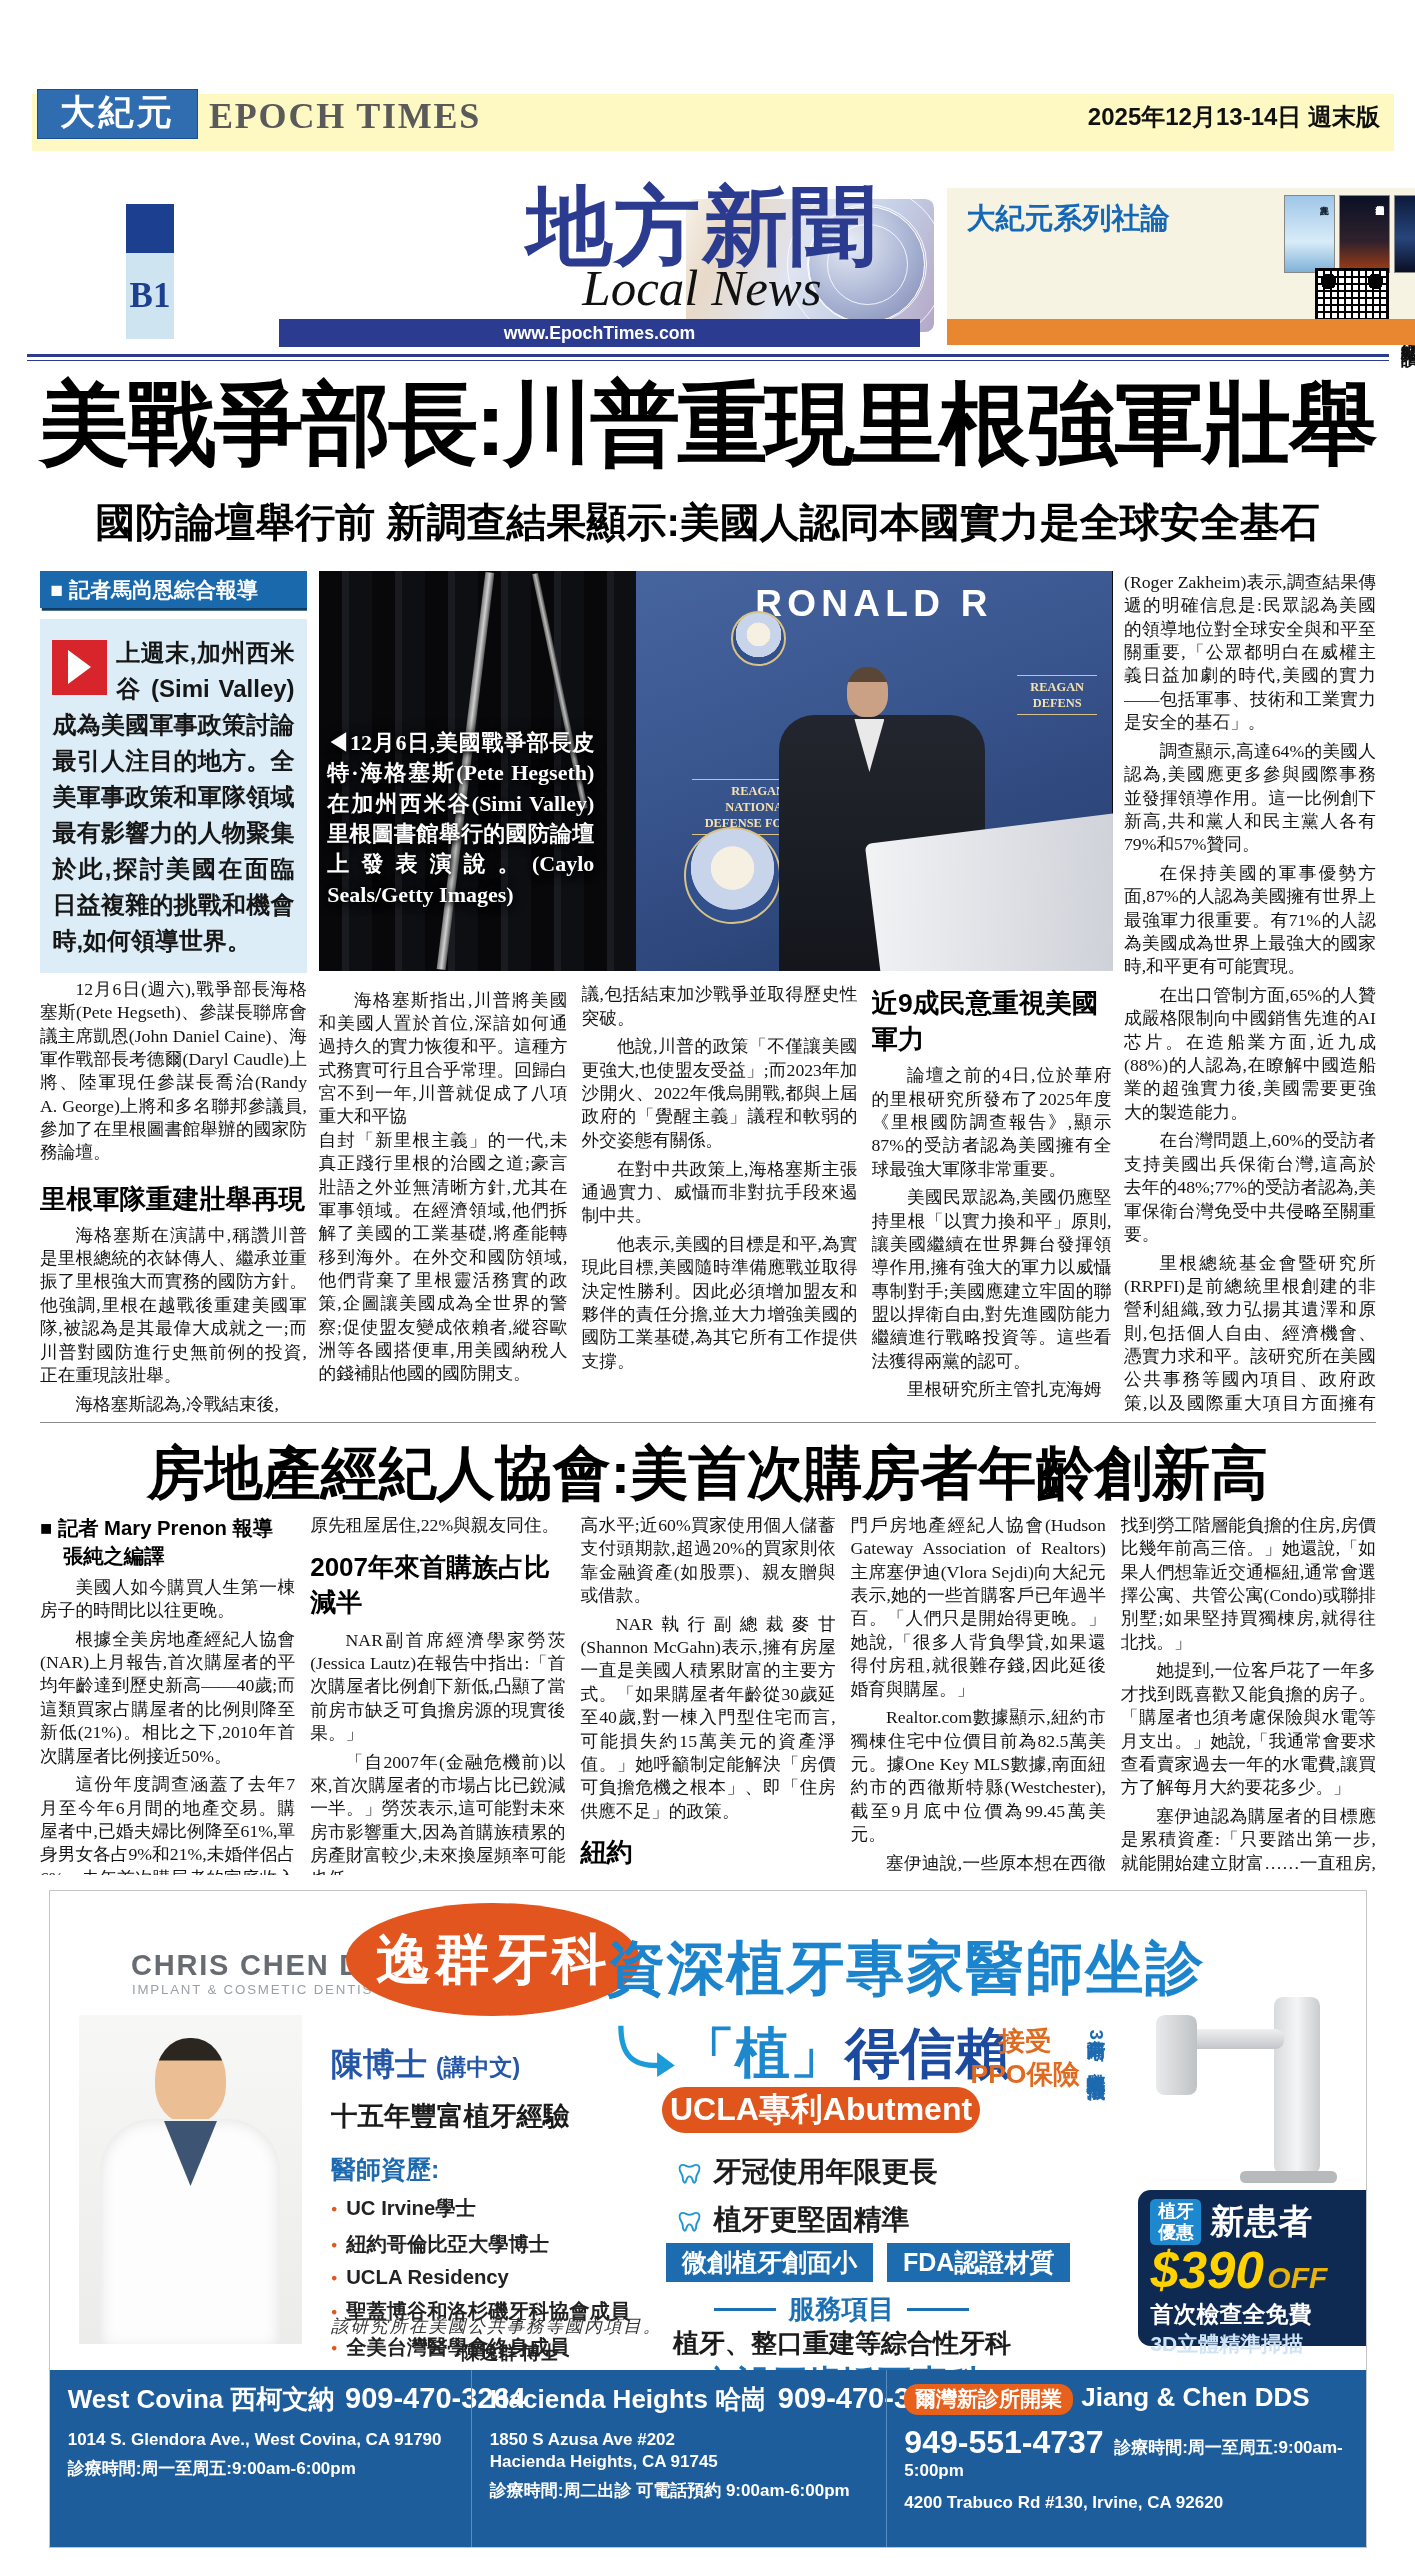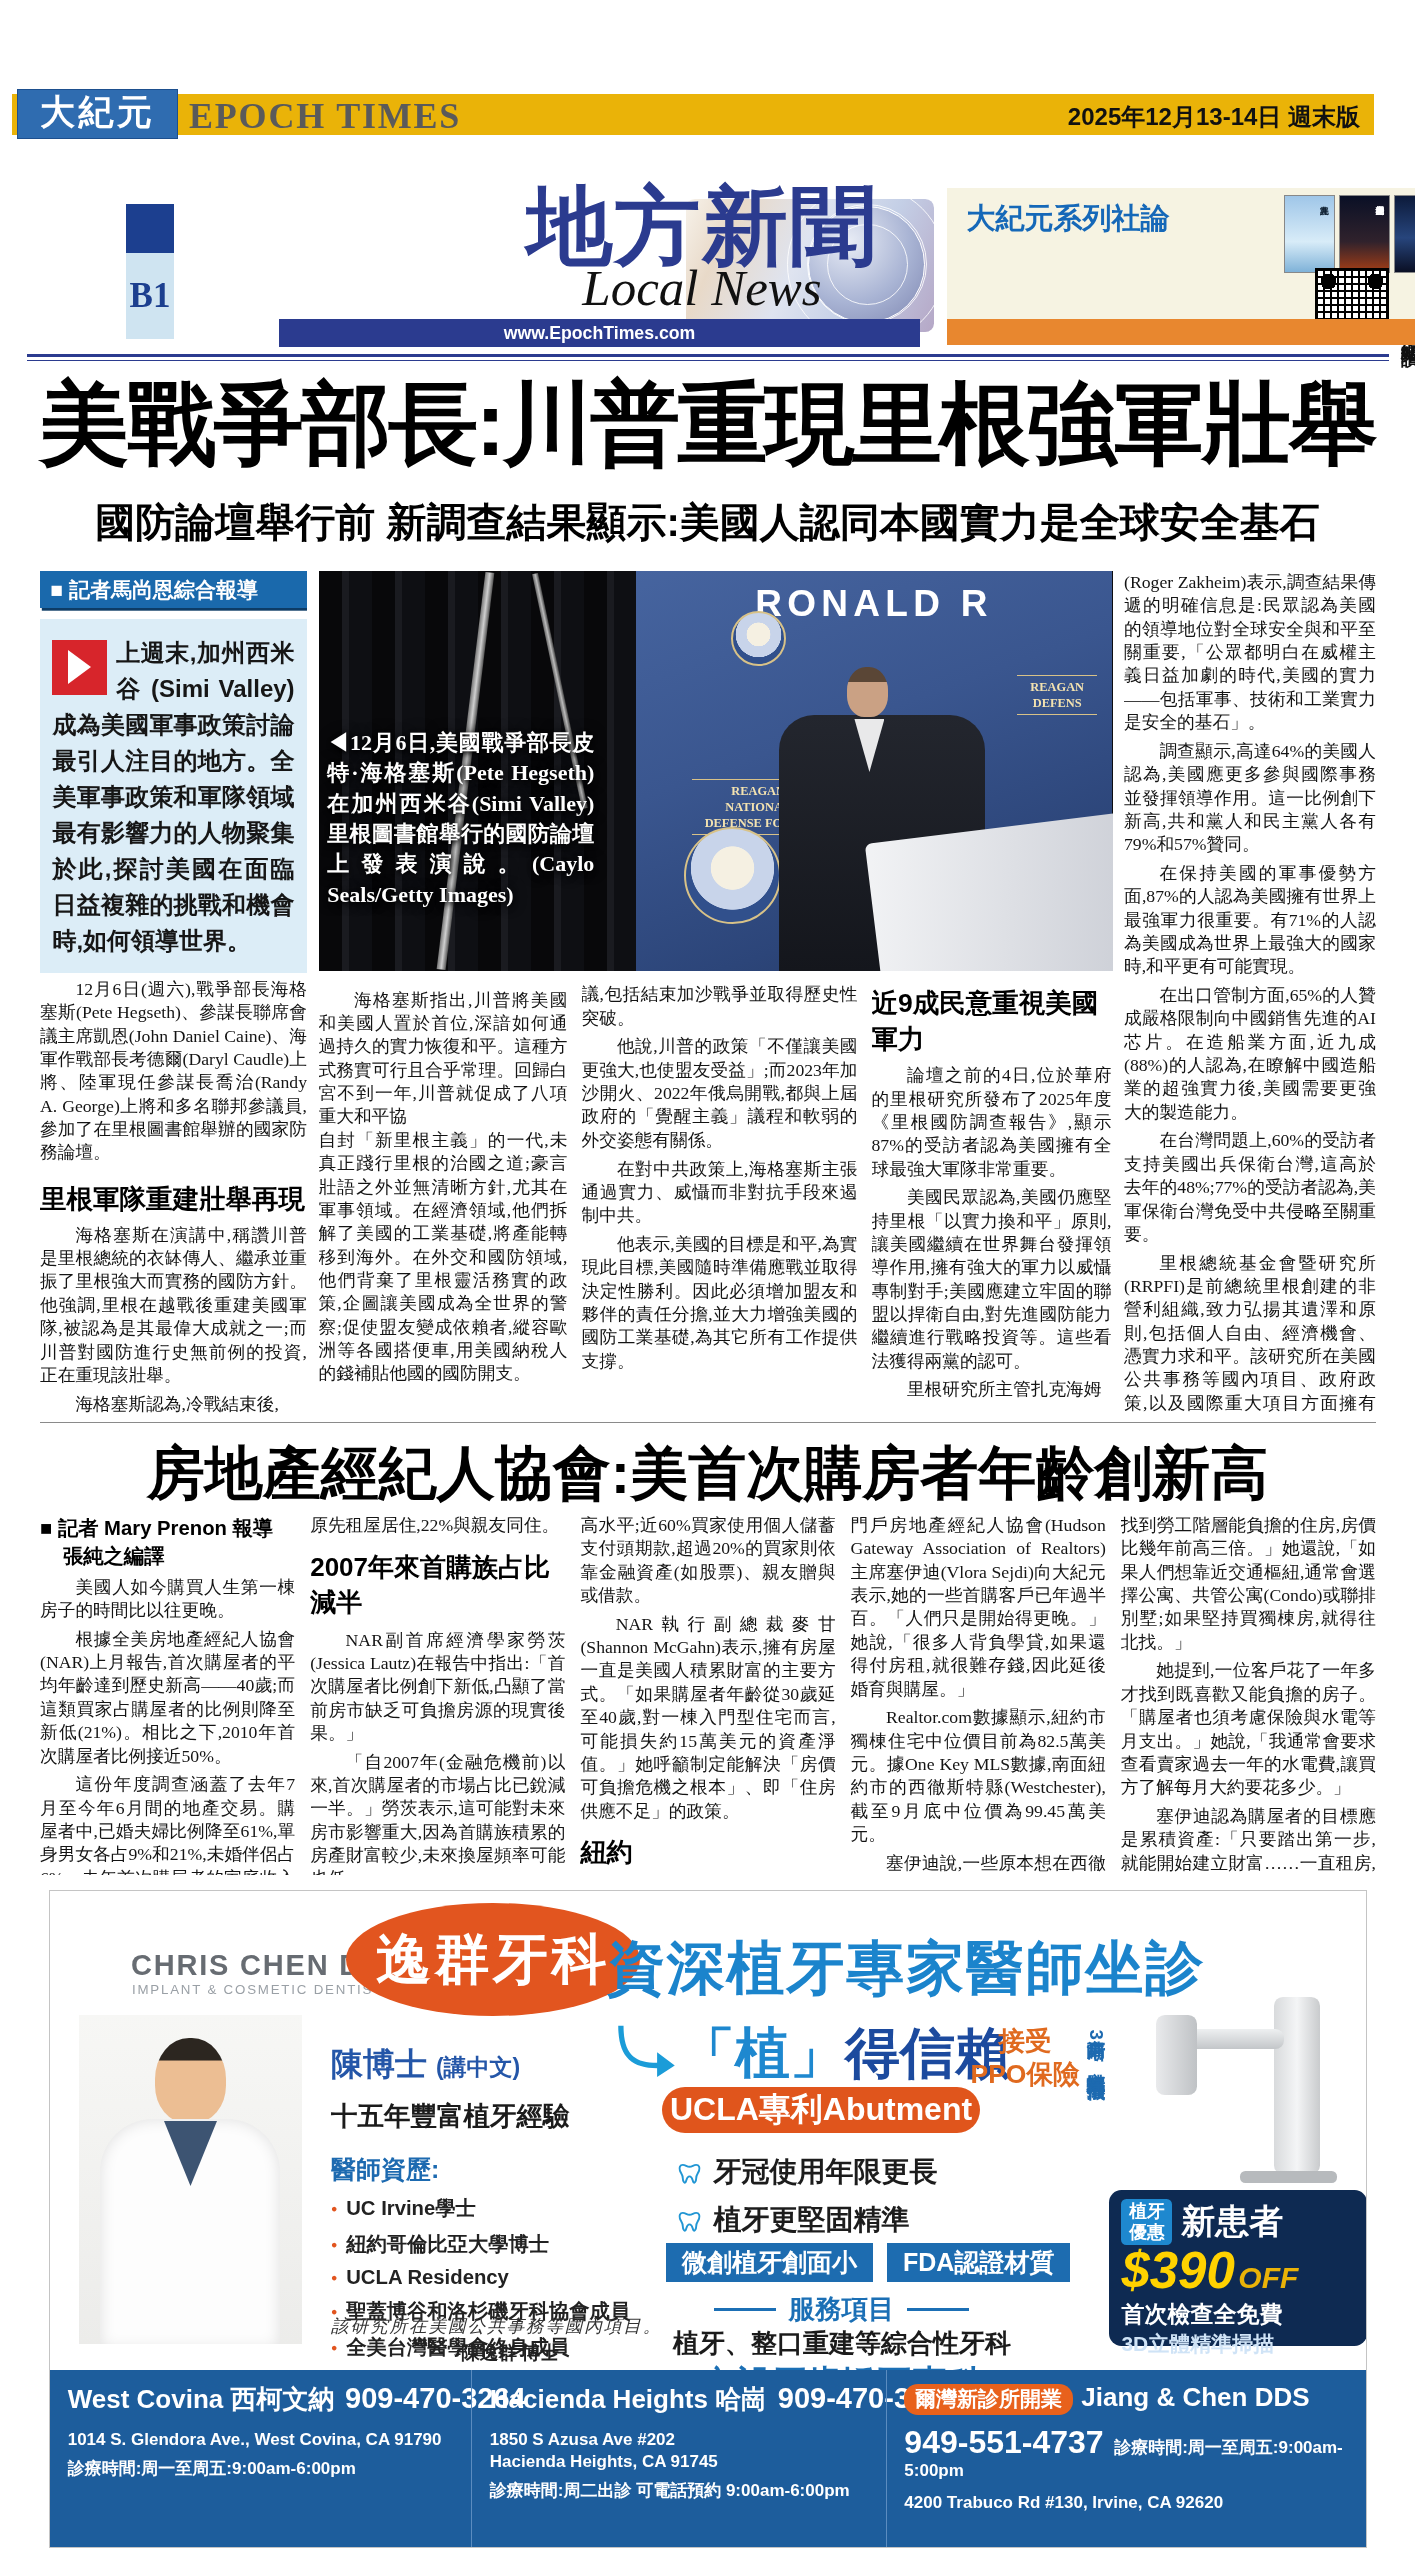--- a/index.html
+++ b/index.html
@@ -3,21 +3,21 @@
 <meta charset="utf-8">
 <style>
   * { margin:0; padding:0; box-sizing:border-box; }
   html,body { background:#e9e9e9; }
   body { font-family:"Liberation Serif","DejaVu Serif",serif; }
   #page { position:relative; width:1415px; height:2576px; background:#ffffff; margin:0 auto; overflow:hidden; }
   .abs { position:absolute; }
   .sans { font-family:"Liberation Sans","DejaVu Sans",sans-serif; }
 
   
-  .masthead { top:94px; left:12px; width:1362px; height:41px; background:#eab308; }
+  .masthead { top:94px; left:32px; width:1362px; height:57px; background:#fef9c3; }
   .logo-box { left:5.3px; top:-5.3px; width:161px; height:50px; background:#2f6cb0; border:1.8px solid #1d4f8e;
               color:#fff; font-weight:bold; font-size:35px; text-align:center; line-height:46px; letter-spacing:3.5px; }
   .epoch { left:177px; top:0.9px; font-size:36px; color:#5a5a5a; font-weight:600; letter-spacing:1.8px; font-family:"Liberation Serif",serif; }
   .m-date { right:14px; top:7px; font-size:24px; font-weight:bold; color:#111; font-family:"Liberation Sans",sans-serif; }
 
   
   .banner { top:188px; left:115px; width:1225px; height:159px; }
   .b1-badge { left:11px; top:16px; width:48px; height:134px; }
   .b1-top { width:100%; height:49px; background:#1c3f8f; }
   .b1-bot { width:100%; height:86px; background:#cfe4f1; color:#1c3f8f; font-weight:bold; font-size:35px;
@@ -161,21 +161,21 @@
   .svc-1 { left:584px; top:435px; width:416px; text-align:center; font-size:26px; font-weight:900; color:#1b1b1b; font-family:"Liberation Sans",sans-serif; }
   .svc-2 { left:584px; top:469px; width:416px; text-align:center; font-size:35px; font-weight:900; color:#1b6fb5; font-family:"Liberation Sans",sans-serif; }
 
   .scan-label { left:1033px; top:133px; writing-mode:vertical-rl; font-size:18.6px; font-weight:900; color:#1d6ab0;
       letter-spacing:1.8px; height:203px; font-family:"Liberation Sans",sans-serif; }
   .scanner { left:1084px; top:106px; width:212px; height:186px; }
   .scan-col { position:absolute; right:26.5px; top:0; width:46px; height:177px; background:linear-gradient(90deg,#d8dadc,#f4f5f6,#c9cbcd); border-radius:8.8px; }
   .scan-arm { position:absolute; right:62px; top:32px; width:106px; height:19.5px; background:linear-gradient(180deg,#eef0f1,#c3c6c9); border-radius:8.8px; }
   .scan-head { position:absolute; right:149px; top:17.7px; width:41px; height:80px; background:linear-gradient(90deg,#e9eaec,#bfc2c5); border-radius:8.8px; }
   .scan-base { position:absolute; right:8.8px; bottom:0; width:97px; height:12.4px; background:#b7babd; border-radius:5.3px; }
-  .offer { left:1059px; top:299px; width:258px; height:156px; background:#0e2a52; border-radius:12.4px; padding:8.8px 12.4px; }
+  .offer { left:1088px; top:299px; width:258px; height:156px; background:#0e2a52; border-radius:12.4px; padding:8.8px 12.4px; }
   .offer-row1 { display:flex; align-items:center; gap:8.8px; }
   .offer-tag { width:51px; background:#1e88cf; color:#fff; font-size:17.7px; font-weight:900; text-align:center;
       border-radius:5.3px; padding:2.7px 3.5px; line-height:1.15; font-family:"Liberation Sans",sans-serif; }
   .offer-new { color:#fff; font-size:34px; font-weight:900; font-family:"Liberation Sans",sans-serif; }
   .offer-price { color:#ffd200; font-size:51px; font-weight:900; font-style:italic; line-height:1; font-family:"Liberation Sans",sans-serif; }
   .offer-off { color:#eab308; font-size:30px; font-weight:900; font-style:italic; font-family:"Liberation Sans",sans-serif; }
   .offer-l1 { color:#fff; font-size:23px; font-weight:900; margin-top:3.5px; font-family:"Liberation Sans",sans-serif; }
   .offer-l2 { color:#cfe3f6; font-size:21px; font-weight:700; font-family:"Liberation Sans",sans-serif; }
 
   .ad-bar { position:absolute; left:0; bottom:0; width:100%; height:177px; background:#1d5d9c; color:#fff; display:flex; }

